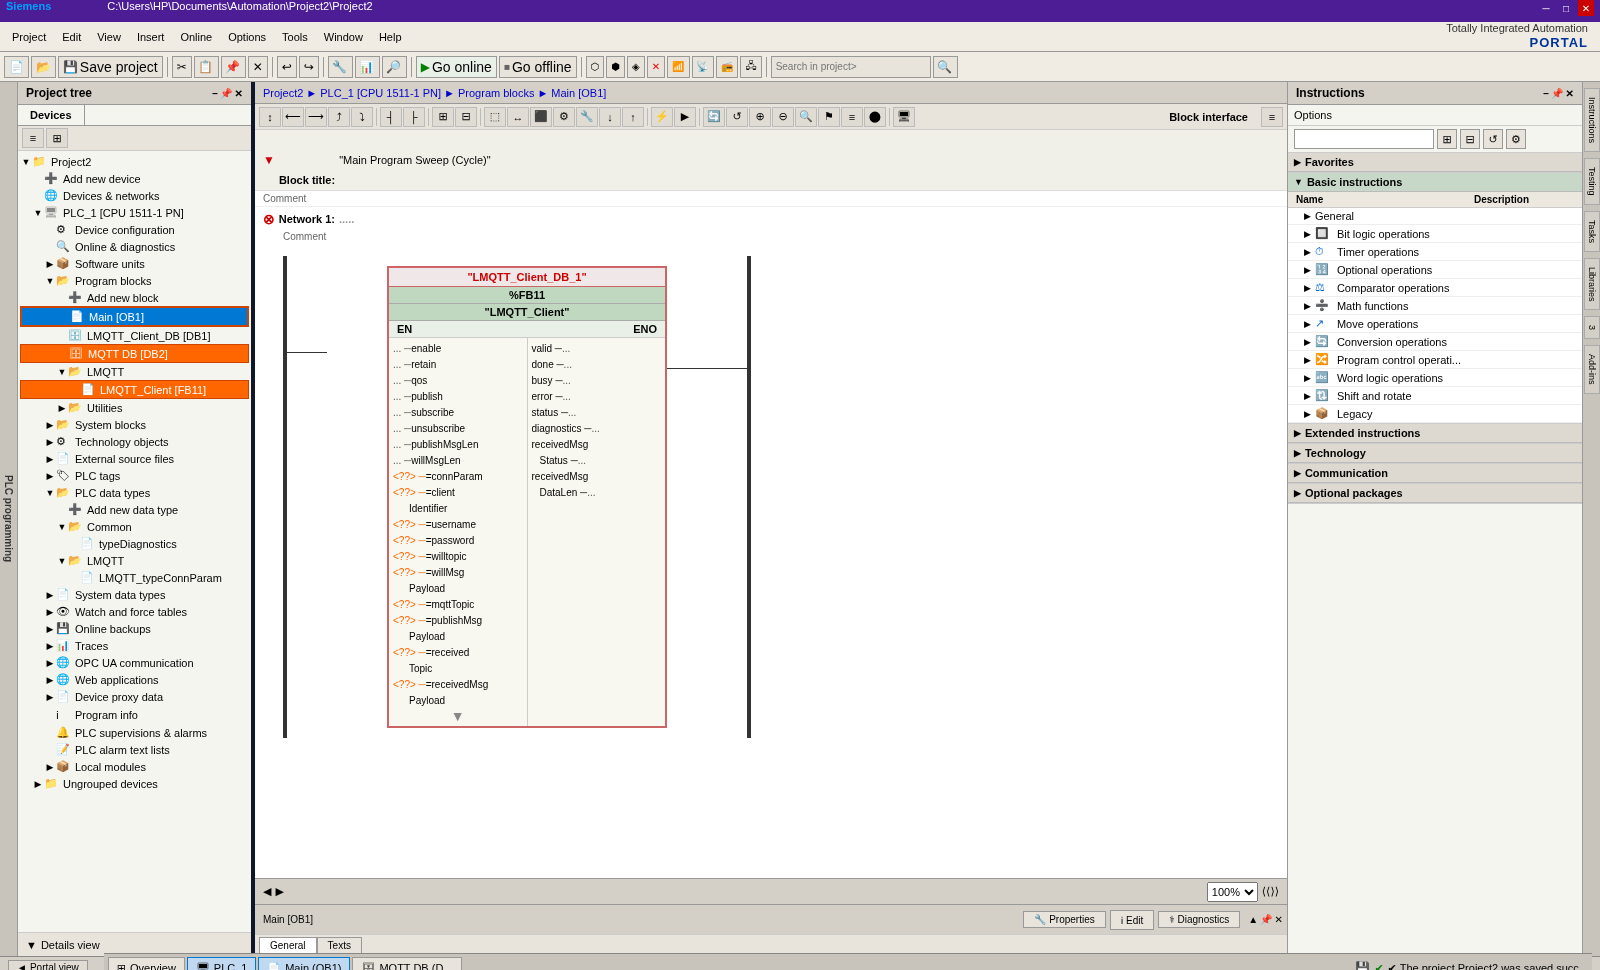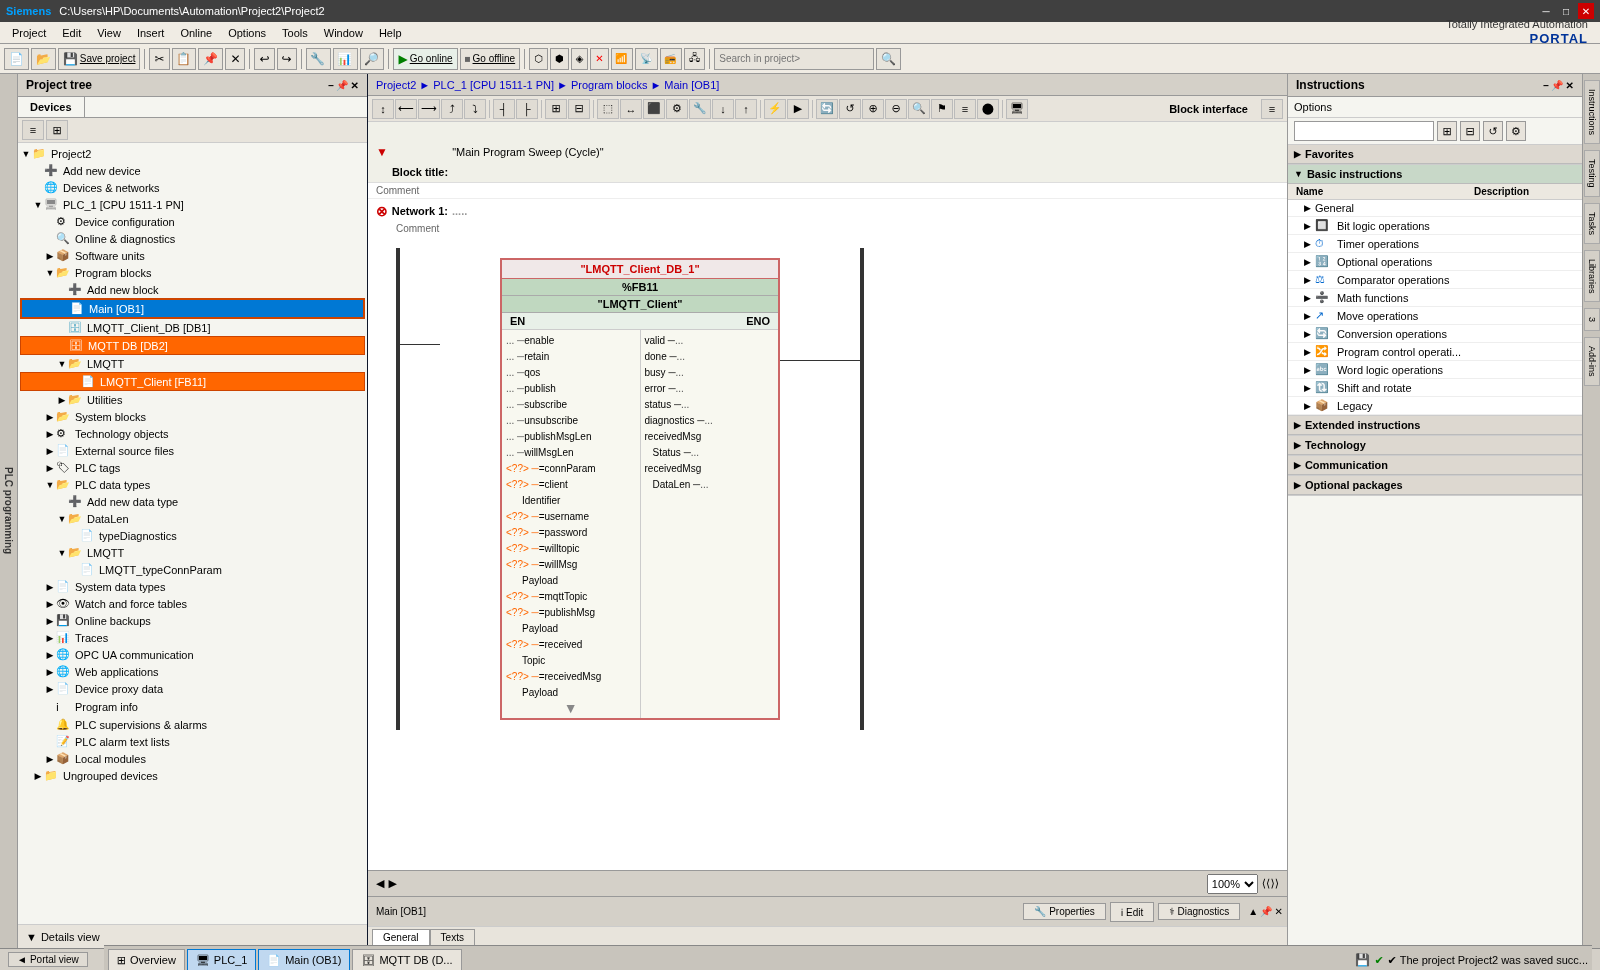--- a/index.html
+++ b/index.html
@@ -1,46 +1,46 @@
 <!DOCTYPE html>
 <html><head>
   <meta charset="utf-8">
   <style>
     * { box-sizing: border-box; margin: 0; padding: 0; }
     body { font-family: 'Segoe UI', Arial, sans-serif; font-size: 11px; background: #d4d0c8; overflow: hidden; width: 1600px; height: 970px; }
 
     
-    #title-bar { background: #404040; color: white; height: 22px; display: flex; align-items: center; padding: 0 6px; font-size: 11px; }
+    #title-bar { background: #4c1d95; color: white; height: 22px; display: flex; align-items: flex-start; padding: 0 6px; font-size: 11px; gap: 48px; }
     #title-bar .logo { font-weight: bold; margin-right: 8px; color: #00a0ff; }
     #title-bar .title-text { flex: 1; }
     #title-bar .window-controls { display: flex; gap: 4px; }
     #title-bar .win-btn { width: 16px; height: 16px; display: flex; align-items: center; justify-content: center; font-size: 10px; cursor: pointer; color: white; }
 
     
-    #menu-bar { background: #f0ece4; height: 22px; display: flex; align-items: center; padding: 0 4px; border-bottom: 1px solid #999; }
+    #menu-bar { background: #f0ece4; height: 30px; display: flex; align-items: center; padding: 0 4px; border-bottom: 1px solid #999; }
     #menu-bar span { padding: 2px 8px; cursor: pointer; font-size: 11px; }
 
     
     #toolbar { background: #f0ece4; height: 30px; display: flex; align-items: center; padding: 0 4px; border-bottom: 1px solid #999; gap: 2px; }
     .tb-btn { height: 22px; padding: 0 4px; background: #e8e4dc; border: 1px solid #999; cursor: pointer; display: flex; align-items: center; gap: 2px; font-size: 10px; }
     .tb-sep { width: 1px; height: 20px; background: #999; margin: 0 2px; }
     .tb-icon { font-size: 12px; }
-    .tb-label { font-size: 10px; text-decoration: underline; }
+    .tb-label { font-size: 14px; }
     .tia-brand { margin-left: auto; text-align: right; line-height: 1.2; font-size: 11px; }
     .tia-brand .line1 { color: #333; font-size: 11px; }
     .tia-brand .line2 { color: #003399; font-weight: bold; font-size: 13px; letter-spacing: 1px; }
 
     
     #main-layout { display: flex; height: calc(970px - 22px - 22px - 30px - 22px); }
 
     
     #plc-side-label { width: 18px; background: #c8c4bc; border-right: 1px solid #999; display: flex; align-items: center; justify-content: center; writing-mode: vertical-rl; font-size: 10px; font-weight: bold; color: #333; }
 
     
-    #project-tree { width: 350px; background: #f5f5f0; border-right: 1px solid #0f172a; display: flex; flex-direction: column; }
+    #project-tree { width: 237px; background: #f5f5f0; border-right: 4px solid #0f172a; display: flex; flex-direction: column; }
     #project-tree-header { background: #d4d0c8; padding: 4px 8px; font-weight: bold; font-size: 12px; border-bottom: 1px solid #999; display: flex; justify-content: space-between; align-items: center; }
     #project-tree-toolbar { background: #e8e4dc; padding: 2px 4px; border-bottom: 1px solid #ccc; display: flex; gap: 2px; }
     #tree-tabs { display: flex; border-bottom: 1px solid #999; }
     .tree-tab { padding: 4px 12px; cursor: pointer; font-size: 11px; background: #d4d0c8; border-right: 1px solid #999; }
     .tree-tab.active { background: #f5f5f0; font-weight: bold; }
     #tree-content { flex: 1; overflow-y: auto; padding: 2px; }
     .tree-item { display: flex; align-items: center; padding: 2px 0; cursor: pointer; font-size: 11px; white-space: nowrap; }
     .tree-item.selected { background: #0078d4; color: white; }
     .tree-arrow { width: 12px; display: inline-block; text-align: center; font-size: 9px; }
     .tree-icon { width: 16px; margin-right: 3px; font-size: 11px; }
@@ -341,21 +341,21 @@
         <span>PLC data types</span>
       </div>
       <div class="tree-item indent3">
         <span class="tree-arrow"> </span>
         <span class="tree-icon">➕</span>
         <span>Add new data type</span>
       </div>
       <div class="tree-item indent3">
         <span class="tree-arrow">▼</span>
         <span class="tree-icon folder-icon">📂</span>
-        <span>DataLen</span>
+        <span>Common</span>
       </div>
       <div class="tree-item indent4">
         <span class="tree-arrow"> </span>
         <span class="tree-icon">📄</span>
         <span>typeDiagnostics</span>
       </div>
       <div class="tree-item indent3">
         <span class="tree-arrow">▼</span>
         <span class="tree-icon folder-icon">📂</span>
         <span>LMQTT</span>

